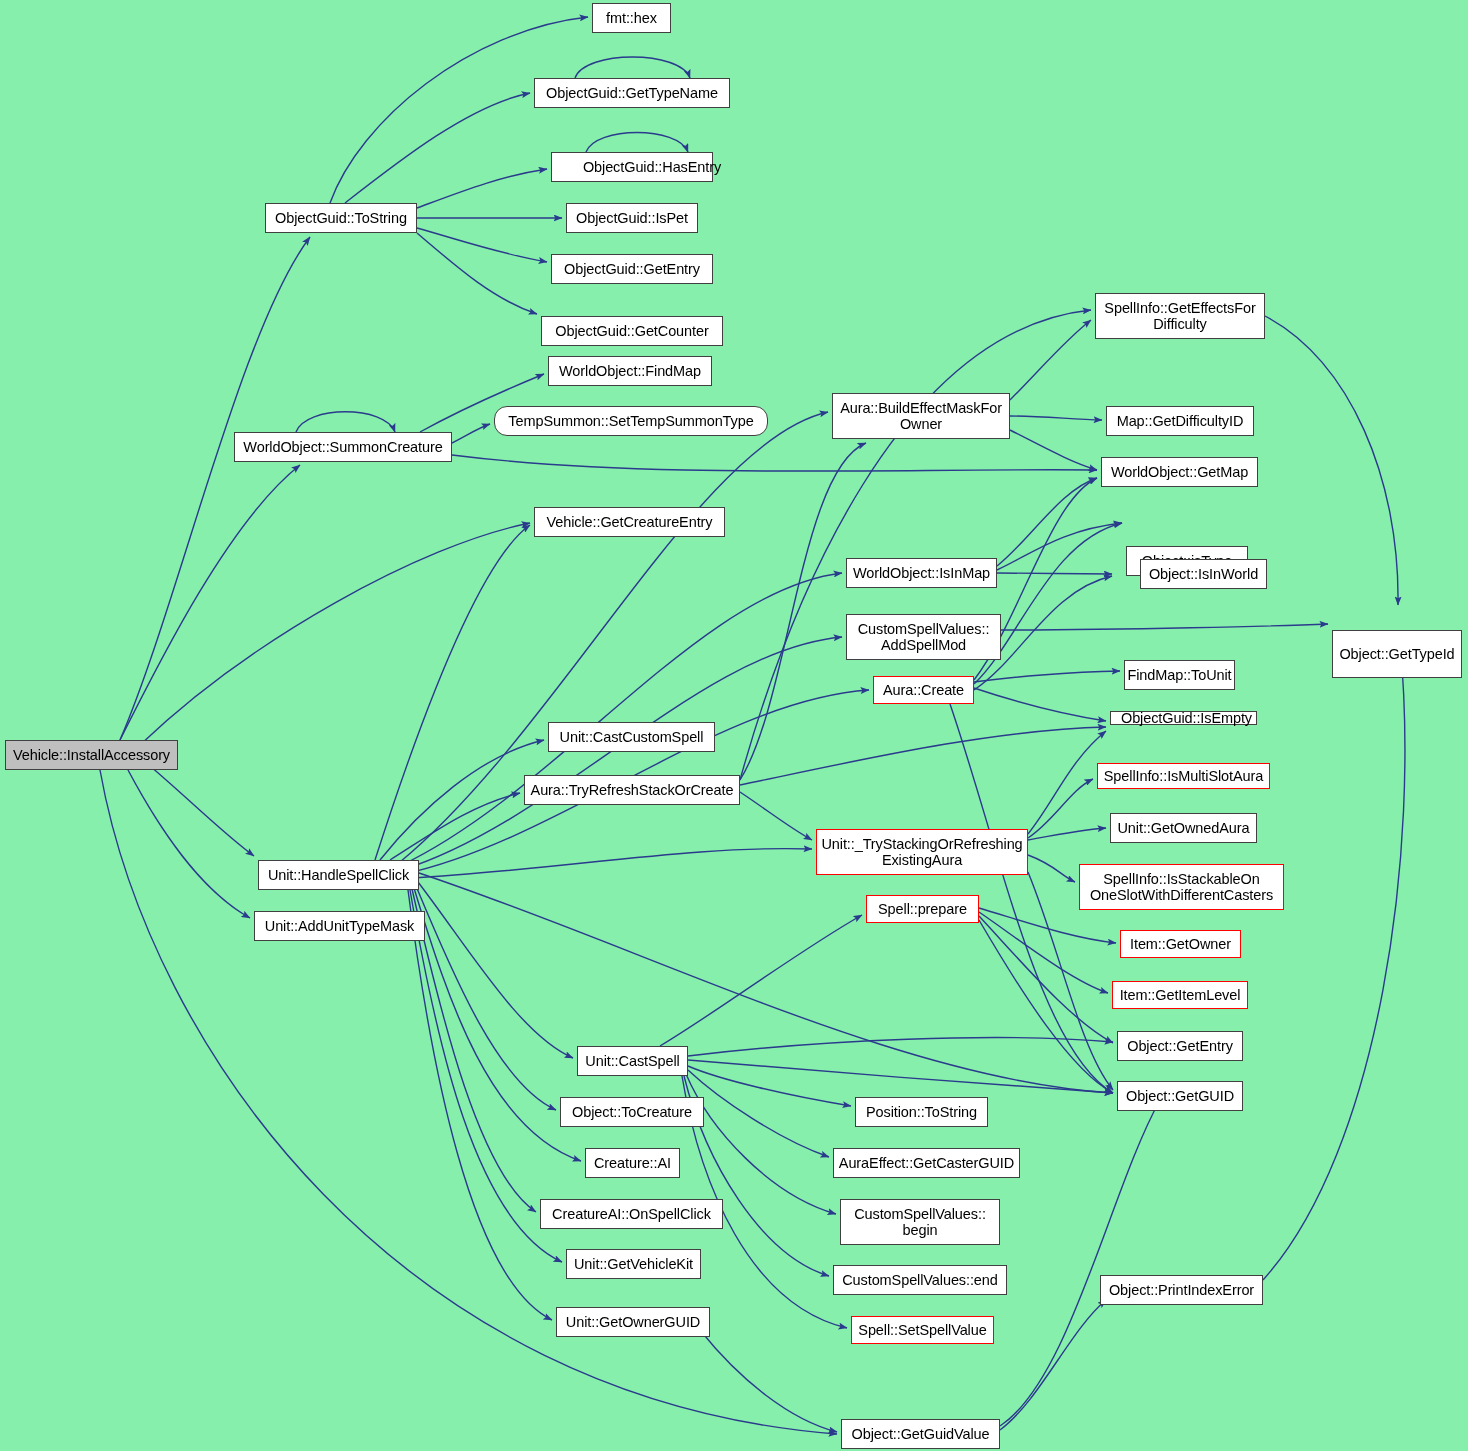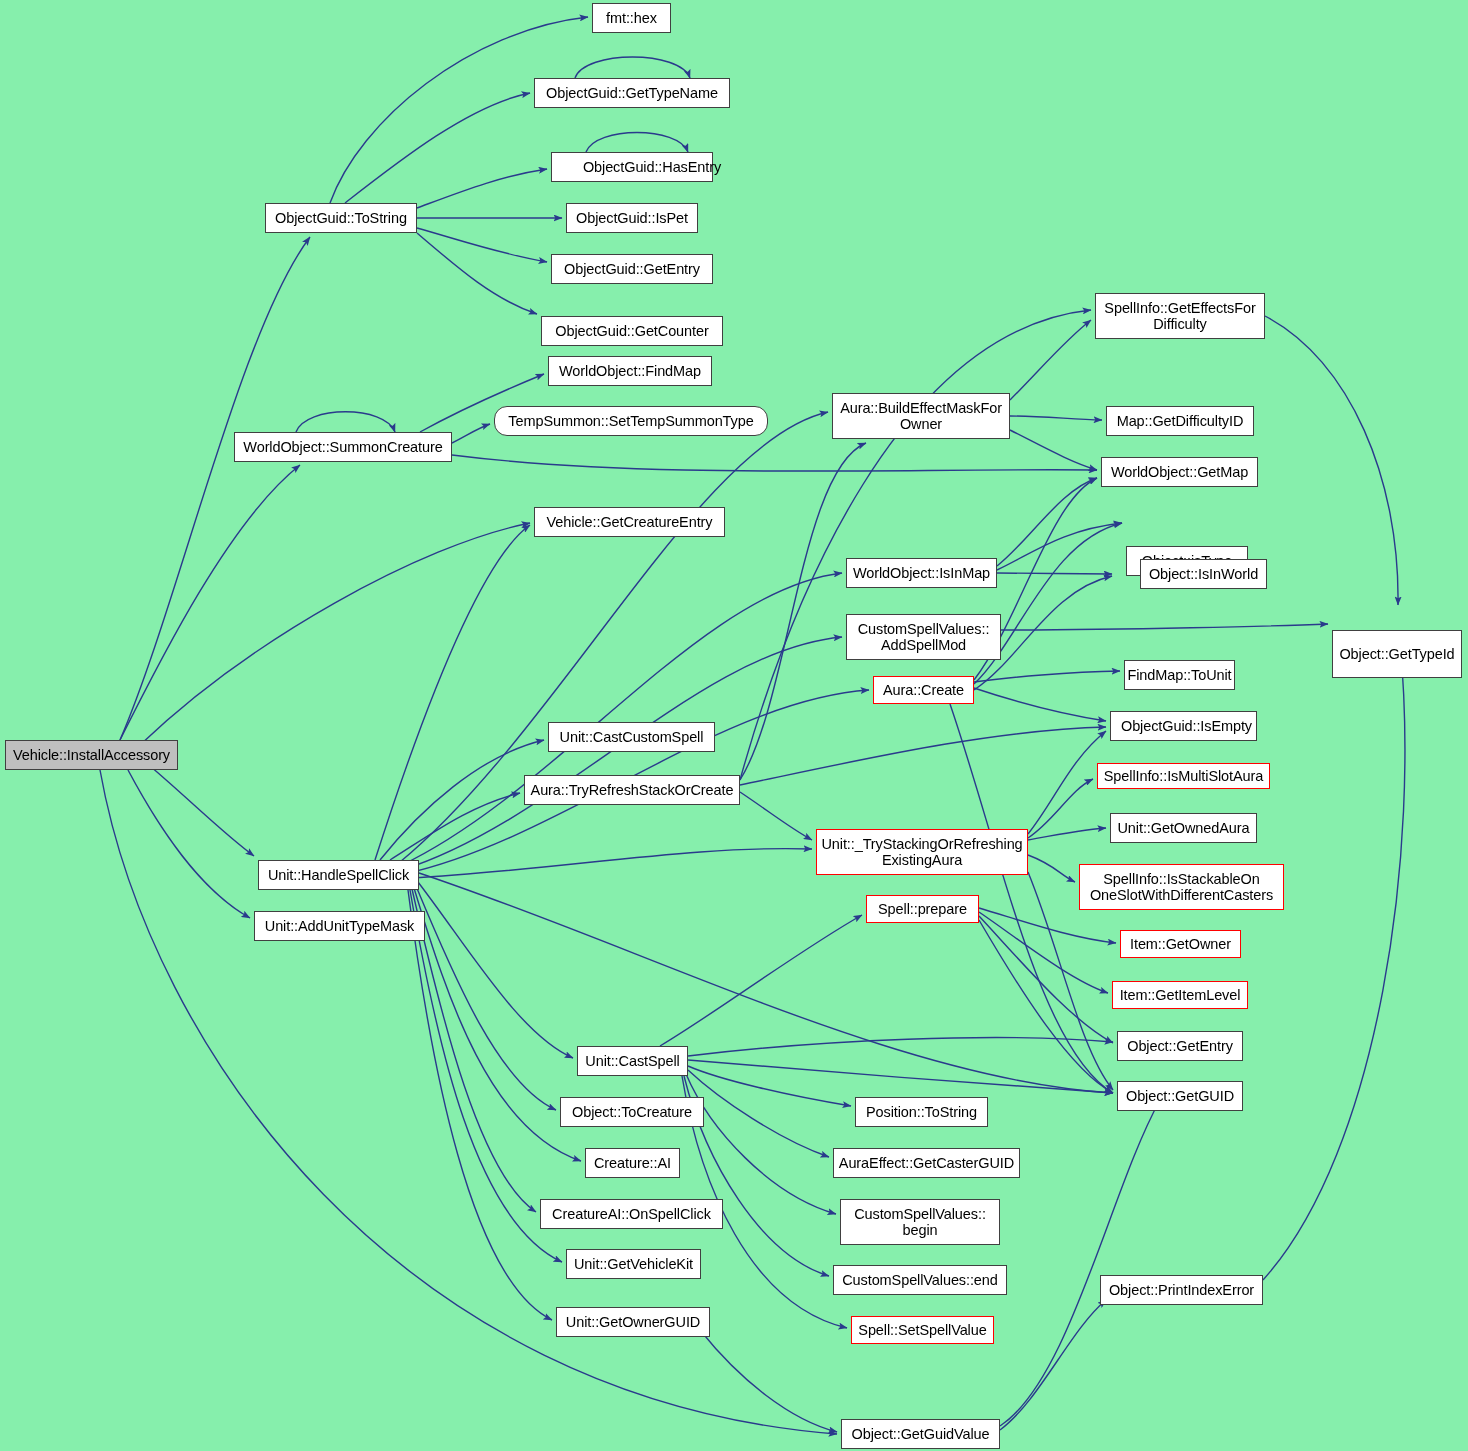--- a/index.html
+++ b/index.html
@@ -175,21 +175,21 @@
 begin</div>
       <div class="node-box" style="left: 833px; top: 1265px; width: 174px; height: 30px;">CustomSpellValues::end</div>
       <div class="node-box red" style="left: 851px; top: 1316px; width: 143px; height: 28px;">Spell::SetSpellValue</div>
       <div class="node-box" style="left: 1095px; top: 293px; width: 170px; height: 46px;">SpellInfo::GetEffectsFor
 Difficulty</div>
       <div class="node-box" style="left: 1106px; top: 406px; width: 148px; height: 30px;">Map::GetDifficultyID</div>
       <div class="node-box" style="left: 1101px; top: 457px; width: 157px; height: 30px;">WorldObject::GetMap</div>
       <div class="node-box" style="left: 1126px; top: 534px; width: 122px; height: 30px; margin-top: 12px;">Object::isType</div>
       <div class="node-box" style="left: 1116px; top: 559px; width: 127px; height: 30px; margin-left: 24px;">Object::IsInWorld</div>
       <div class="node-box" style="left: 1124px; top: 660px; width: 111px; height: 30px;">FindMap::ToUnit</div>
-      <div class="node-box" style="left: 1110px; top: 711px; width: 147px; height: 30px; padding-left: 6px;">ObjectGuid::IsEmpty</div>
+      <div class="node-box" style="left: 1110px; top: 711px; width: 147px; height: 14px; padding-left: 6px;">ObjectGuid::IsEmpty</div>
       <div class="node-box red" style="left: 1097px; top: 763px; width: 173px; height: 26px;">SpellInfo::IsMultiSlotAura</div>
       <div class="node-box" style="left: 1110px; top: 813px; width: 147px; height: 30px;">Unit::GetOwnedAura</div>
       <div class="node-box red" style="left: 1079px; top: 864px; width: 205px; height: 46px;">SpellInfo::IsStackableOn
 OneSlotWithDifferentCasters</div>
       <div class="node-box red" style="left: 1120px; top: 930px; width: 121px; height: 28px;">Item::GetOwner</div>
       <div class="node-box red" style="left: 1112px; top: 981px; width: 136px; height: 28px;">Item::GetItemLevel</div>
       <div class="node-box" style="left: 1117px; top: 1031px; width: 126px; height: 30px;">Object::GetEntry</div>
       <div class="node-box" style="left: 1117px; top: 1081px; width: 126px; height: 30px;">Object::GetGUID</div>
       <div class="node-box" style="left: 1100px; top: 1275px; width: 163px; height: 30px;">Object::PrintIndexError</div>
       <div class="node-box" style="left: 841px; top: 1419px; width: 159px; height: 30px;">Object::GetGuidValue</div>

